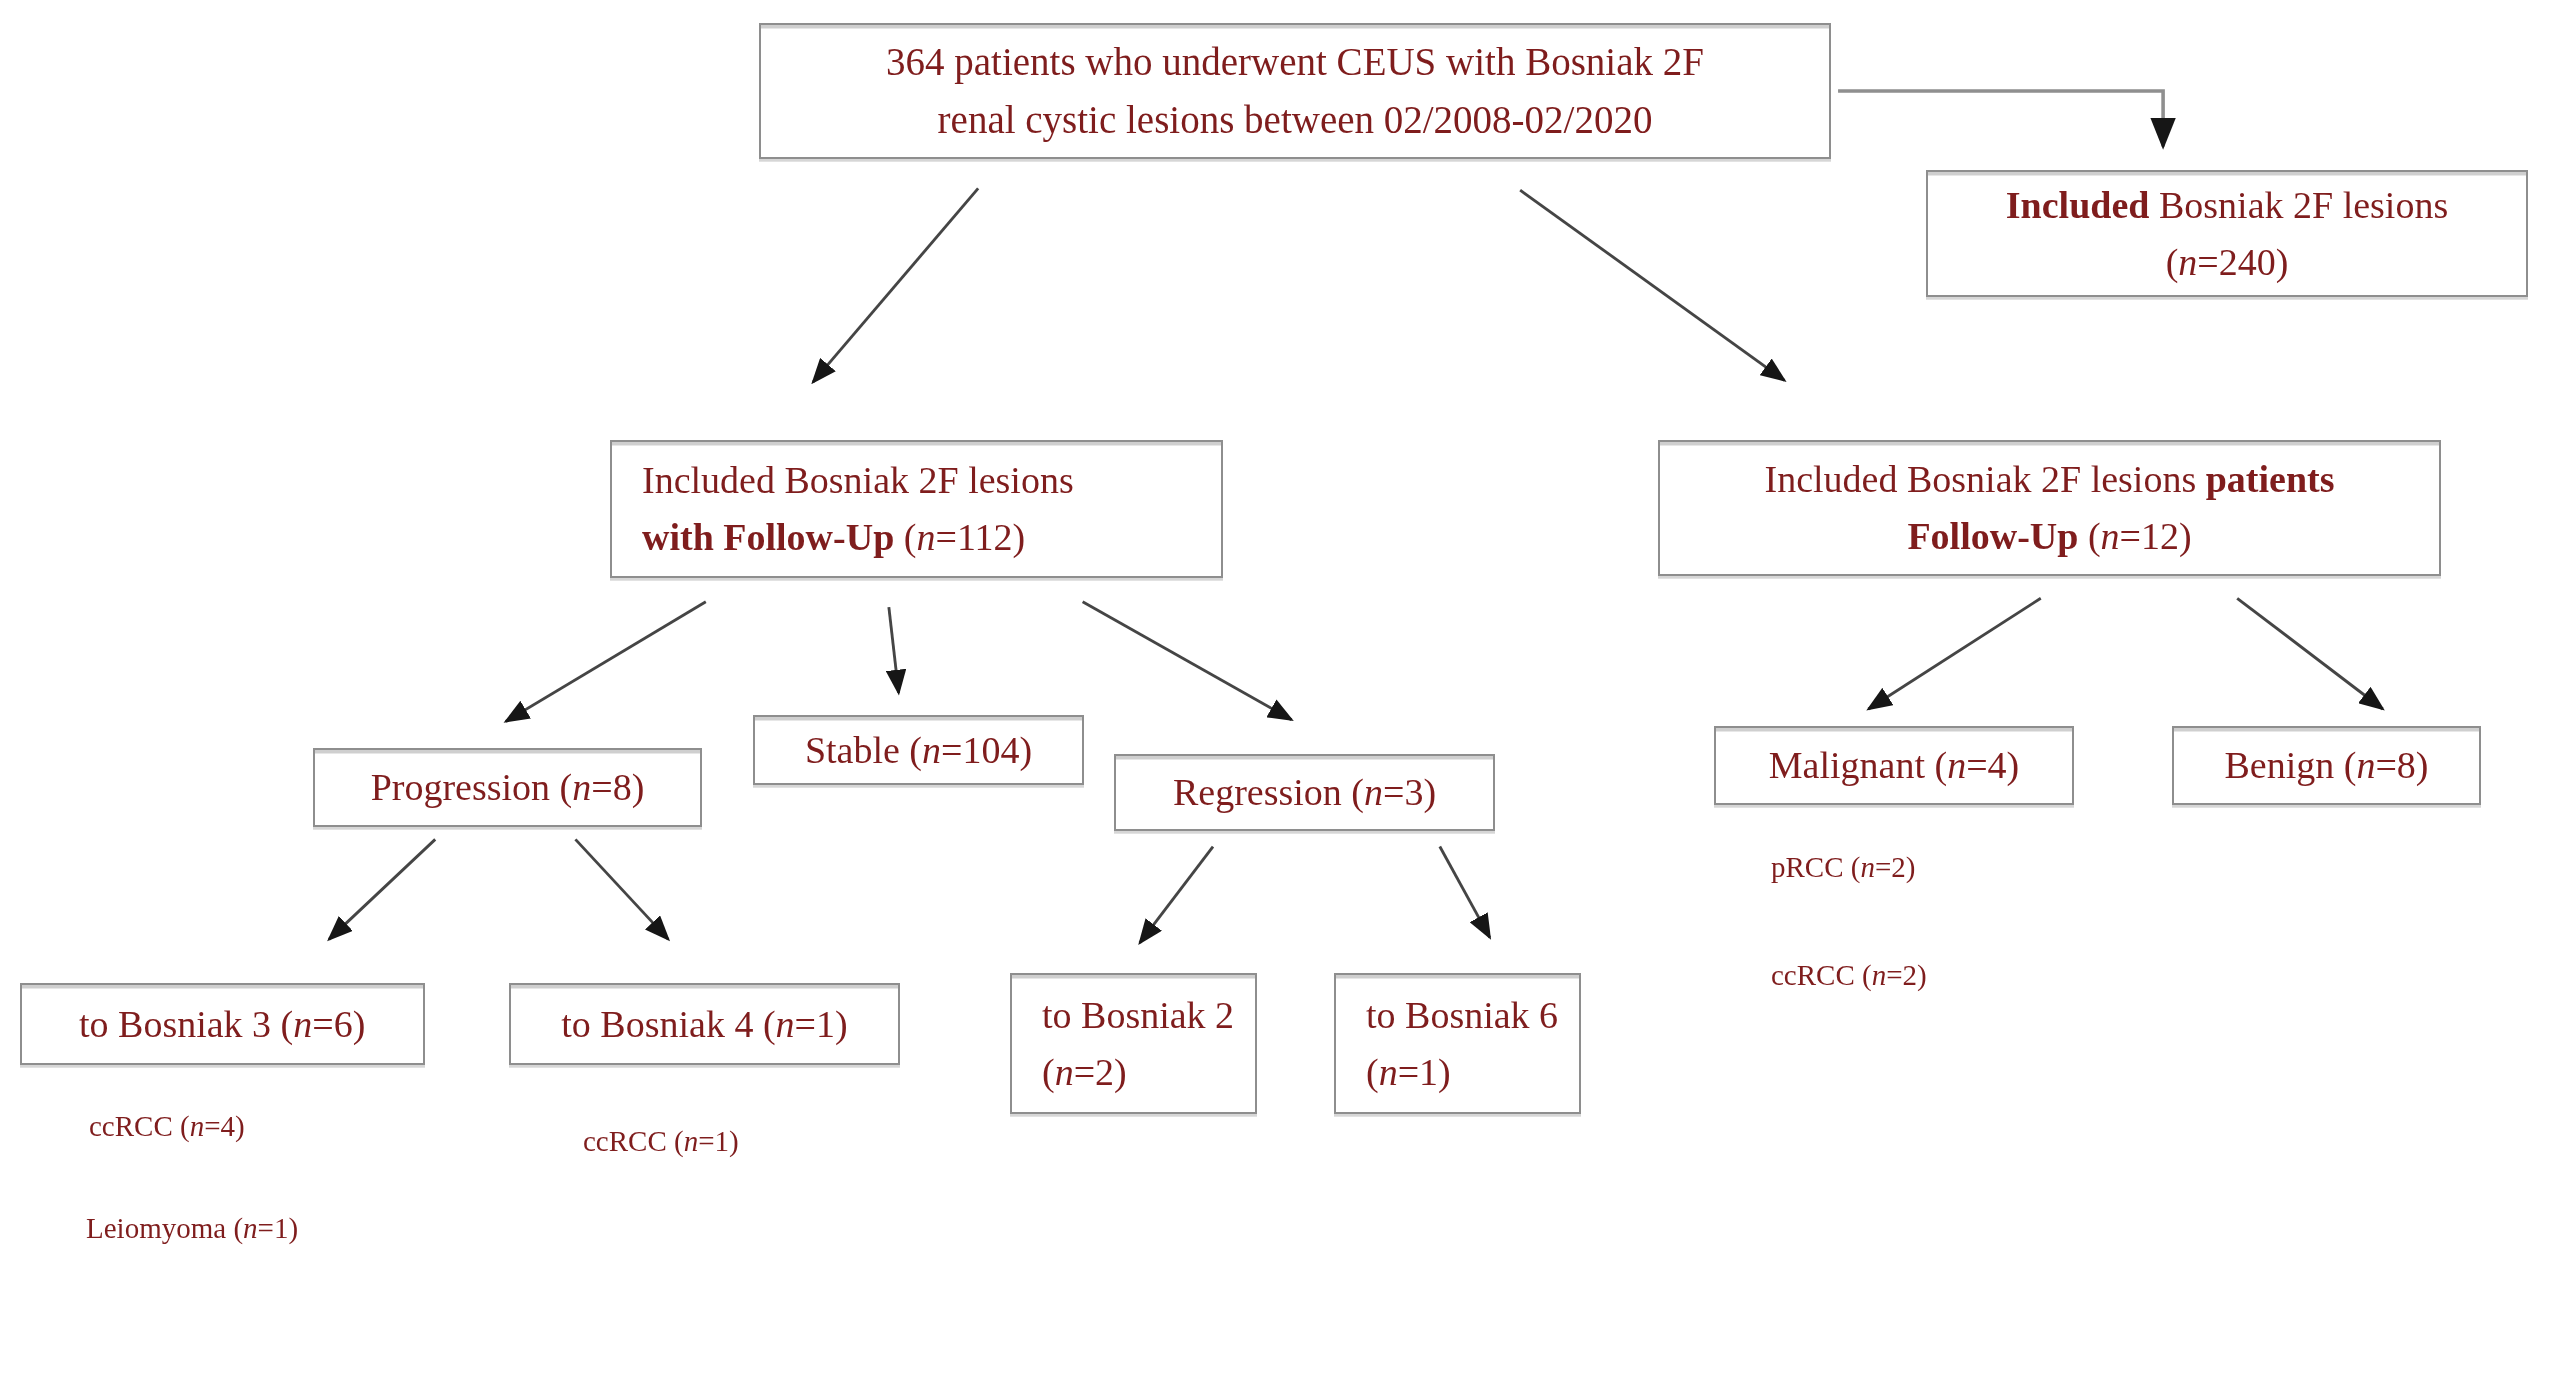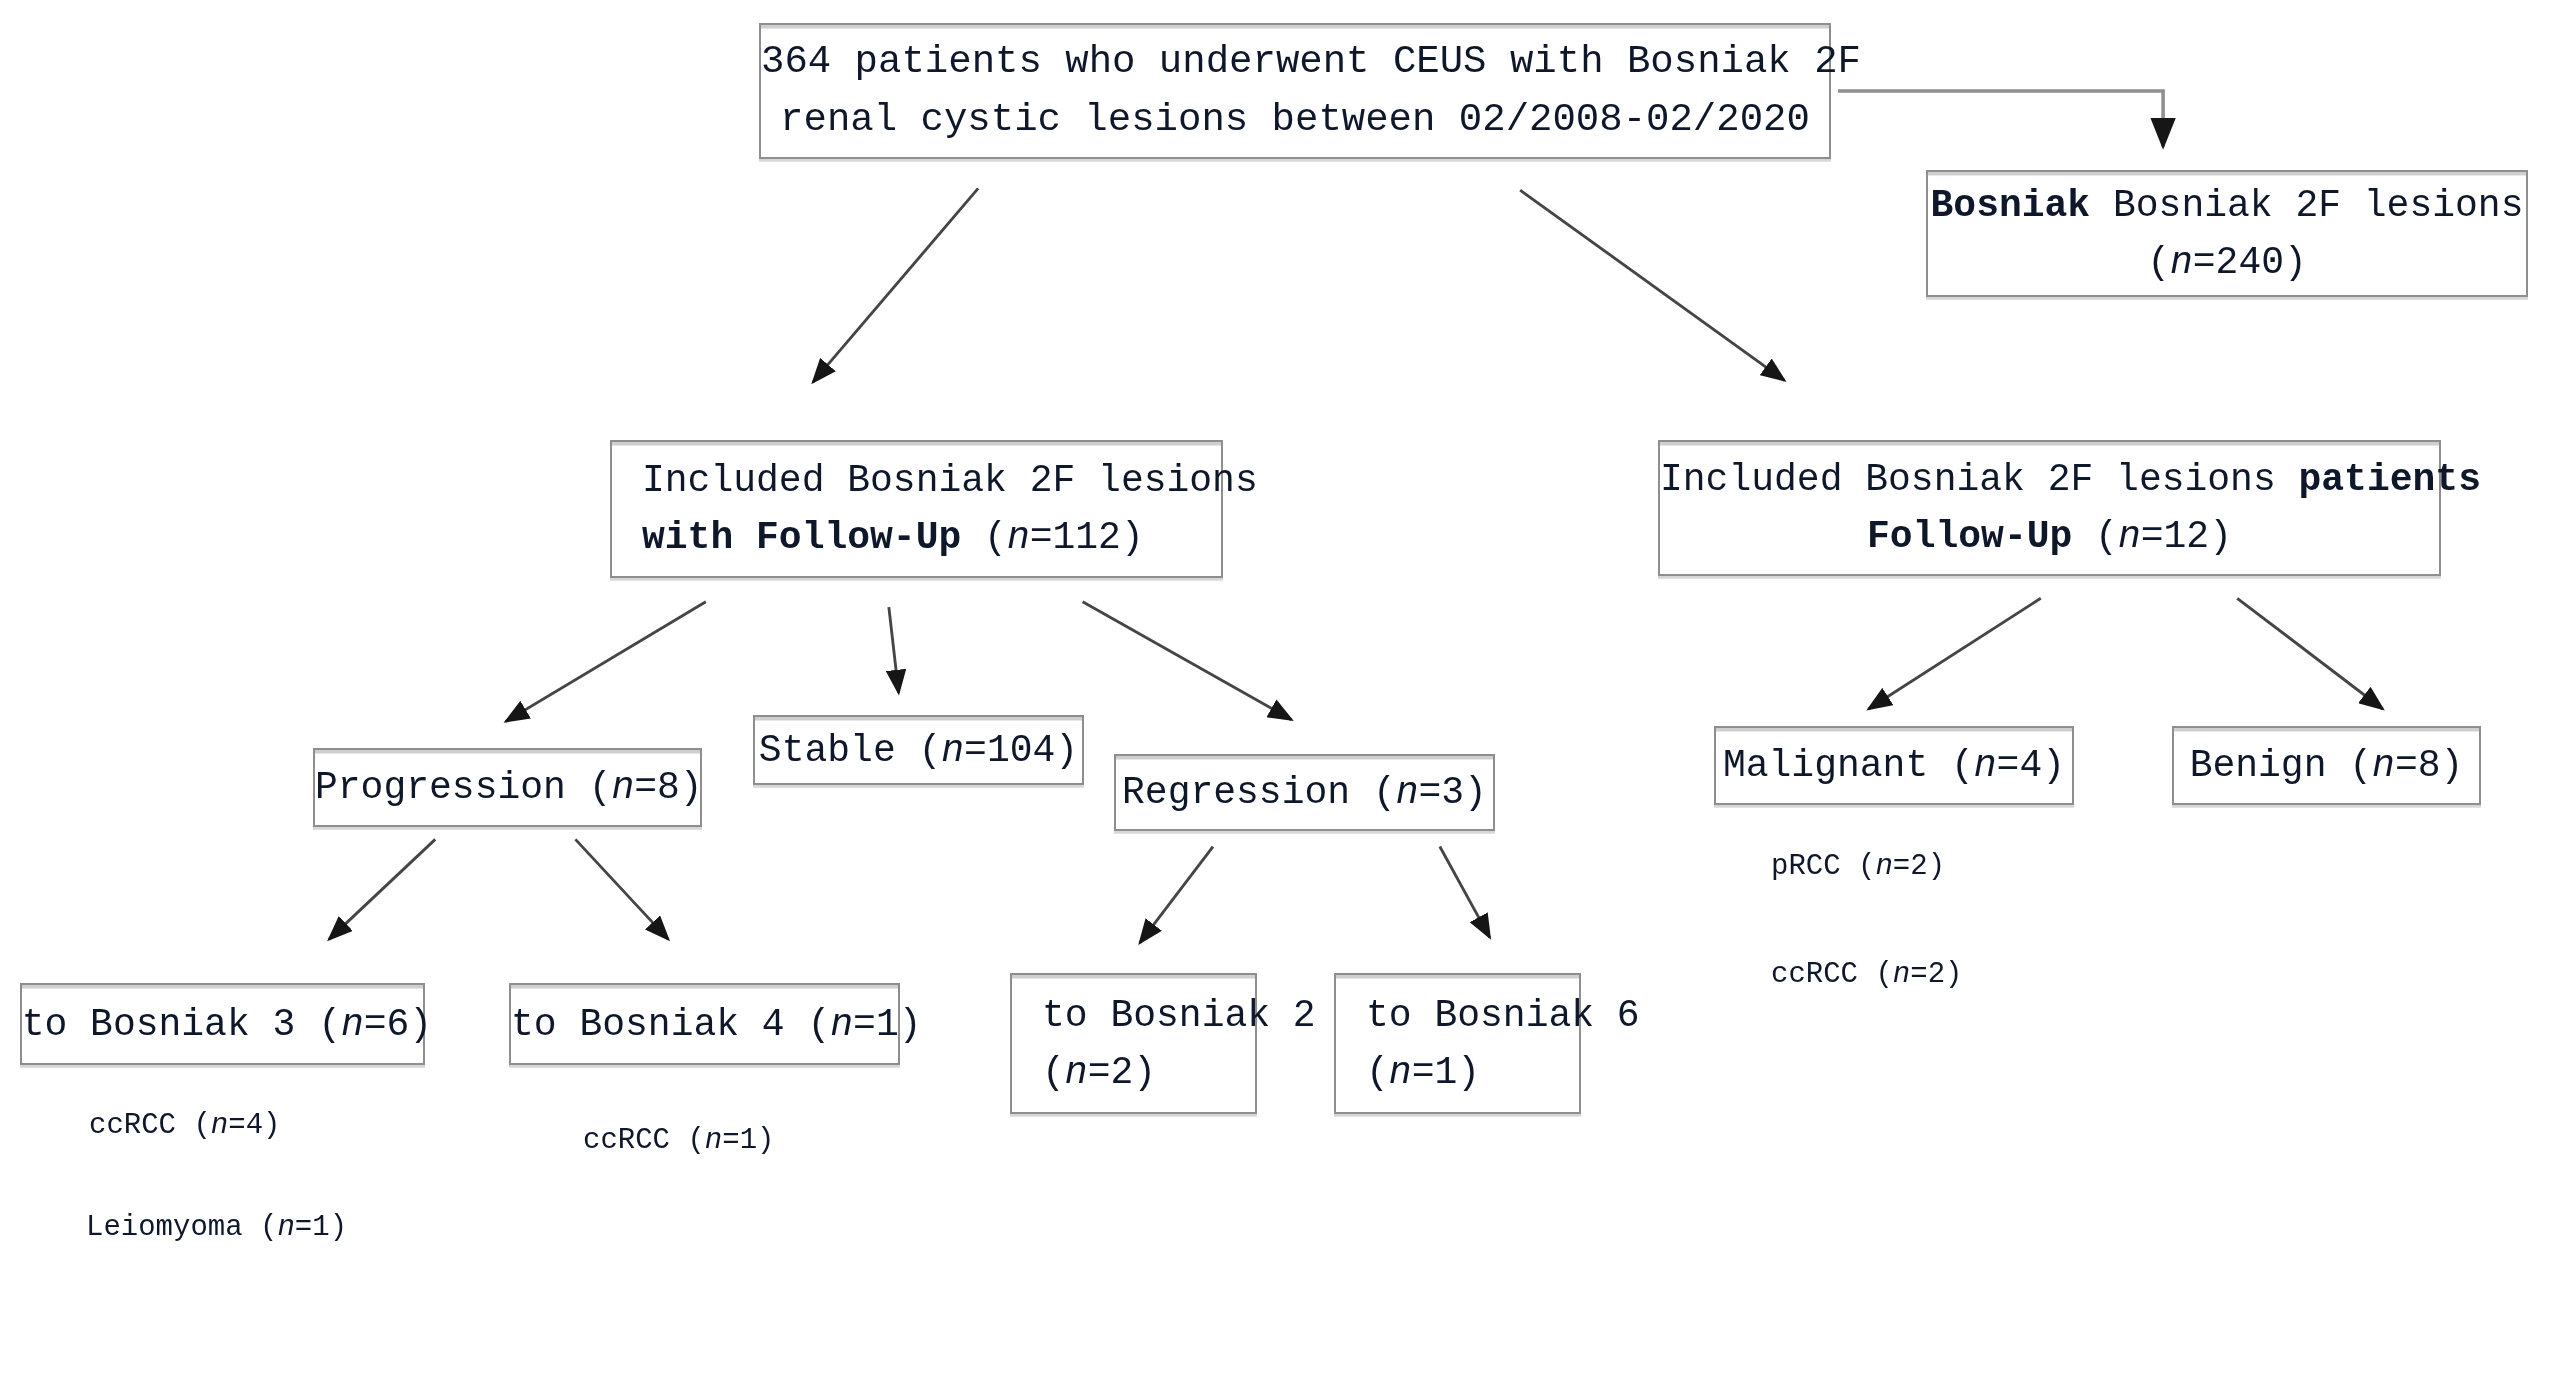--- a/index.html
+++ b/index.html
@@ -1,21 +1,21 @@
 <!DOCTYPE html>
 <html style="font-size:14.3px"><head>
 <meta charset="utf-8">
 <style>
   html,body{margin:0;padding:0;background:#ffffff;}
   .stage{
     position:relative;
     width:2576px;height:1289px;
     background:#ffffff;
-    font-family:Liberation Mono, monospace;
-    color:#0f172a;
+    font-family:Liberation Serif, serif;
+    color:#7f1d1d;
     overflow:hidden;
   }
   svg.arrows{position:absolute;left:0;top:0;width:2576px;height:1393px;}
   .node{
     position:absolute;
     box-sizing:border-box;
     background:#ffffff;
     border:2.7px solid #8e8e8e;
     box-shadow:inset 0 3.6px 0 #cfcfcf, 0 2.7px 0 #d6d6d6;
     display:flex;flex-direction:column;justify-content:center;
@@ -62,21 +62,21 @@
     <line x1="1358" y1="948" x2="1276" y2="1056" stroke="#454545" stroke-width="3.2" marker-end="url(#ah)"></line>
     <line x1="1612" y1="948" x2="1668" y2="1050" stroke="#454545" stroke-width="3.2" marker-end="url(#ah)"></line>
   </svg>
 
   <div class="node big" style="left:759px;top:23px;width:1072px;height:136px;">
     <div>364 patients who underwent CEUS with Bosniak 2F</div>
     <div>renal cystic lesions between 02/2008-02/2020</div>
   </div>
 
   <div class="node" style="left:1926px;top:170px;width:602px;height:127px;">
-    <div><b>Bosniak</b> Bosniak 2F lesions</div>
+    <div><b>Included</b> Bosniak 2F lesions</div>
     <div>(<i>n</i>=240)</div>
   </div>
 
   <div class="node left" style="left:610px;top:440px;width:613px;height:138px;">
     <div>Included Bosniak 2F lesions</div>
     <div><b>with Follow-Up</b> (<i>n</i>=112)</div>
   </div>
 
   <div class="node" style="left:1658px;top:440px;width:783px;height:136px;">
     <div>Included Bosniak 2F lesions <b>patients</b></div>

